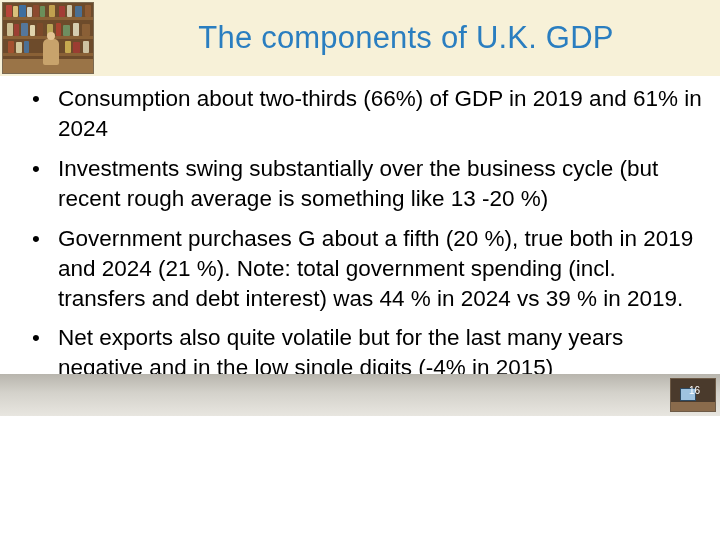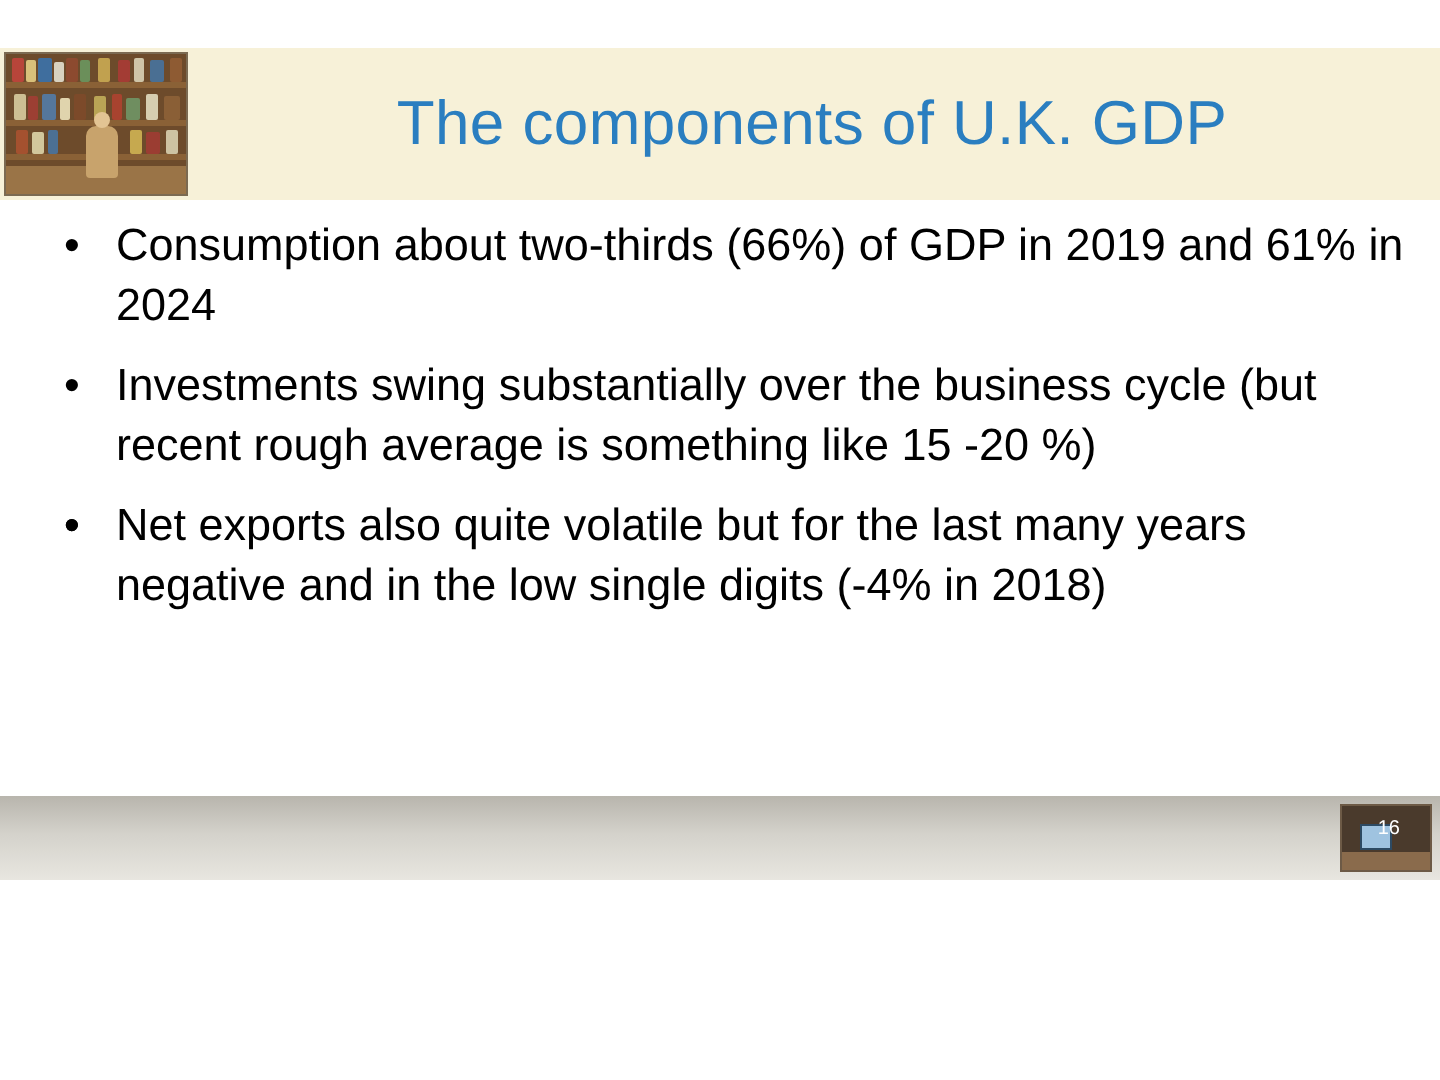--- a/index.html
+++ b/index.html
@@ -12,21 +12,20 @@
     overflow: hidden;
     font-family: "Liberation Sans", sans-serif;
     background: #ffffff;
   }
   .slide {
     position: relative;
     width: 720px;
     height: 416px;
     background: #ffffff;
     overflow: hidden;
-    margin-top: 24px;
   }
 
   
   .header-band {
     position: absolute;
     left: 0;
     top: 0;
     width: 720px;
     height: 76px;
     background: #f7f1d8;
@@ -217,28 +216,29 @@
   <div class="title">The components of U.K. GDP</div>
 
   <div class="content">
     <ul class="bullets">
       <li>
         <span class="dot">•</span>
         <span>Consumption about two-thirds (66%) of GDP in 2019 and 61% in 2024</span>
       </li>
       <li>
         <span class="dot">•</span>
-        <span>Investments swing substantially over the business cycle (but recent rough average is something like 15 -20 %)</span>
-      </li>
-      <li>
-        <span class="dot">•</span>
-      </li>
-      <li>
-        <span class="dot">•</span>
-        <span>Net exports also quite volatile but for the last many years negative and in the low single digits (-4% in 2018)</span>
+        <span>Investments swing substantially over the business cycle (but recent rough average is something like 13 -20 %)</span>
+      </li>
+      <li>
+        <span class="dot">•</span>
+        <span>Government purchases G about a fifth (20 %), true both in 2019 and 2024 (21 %). Note: total government spending (incl. transfers and debt interest) was 44 % in 2024 vs 39 % in 2019.</span>
+      </li>
+      <li>
+        <span class="dot">•</span>
+        <span>Net exports also quite volatile but for the last many years negative and in the low single digits (-4% in 2015)</span>
       </li>
     </ul>
   </div>
 
   <div class="footer-band"></div>
 
   <div class="footer-thumb">
     <div class="ft-screen"></div>
     <div class="ft-desk"></div>
   </div>

